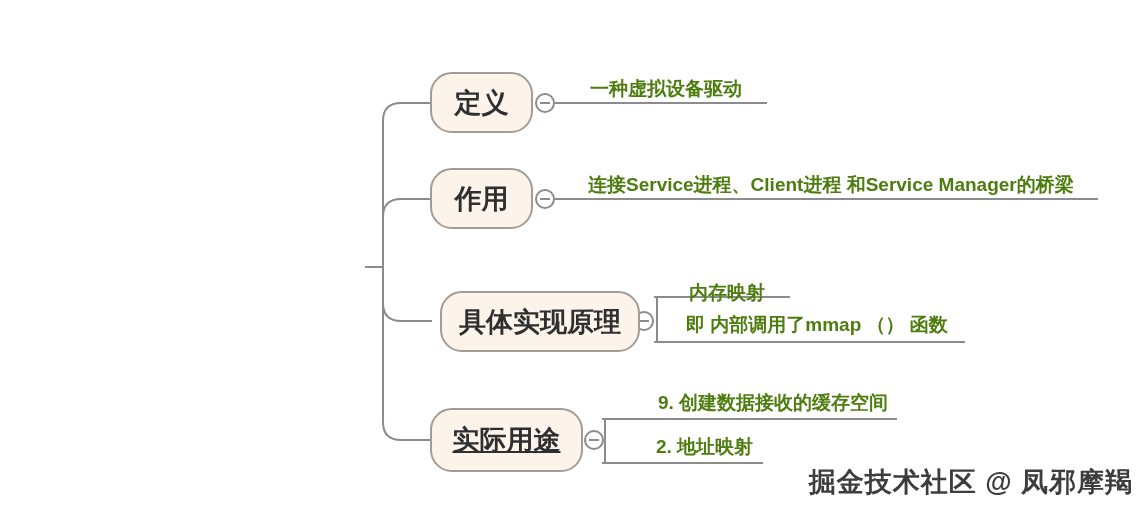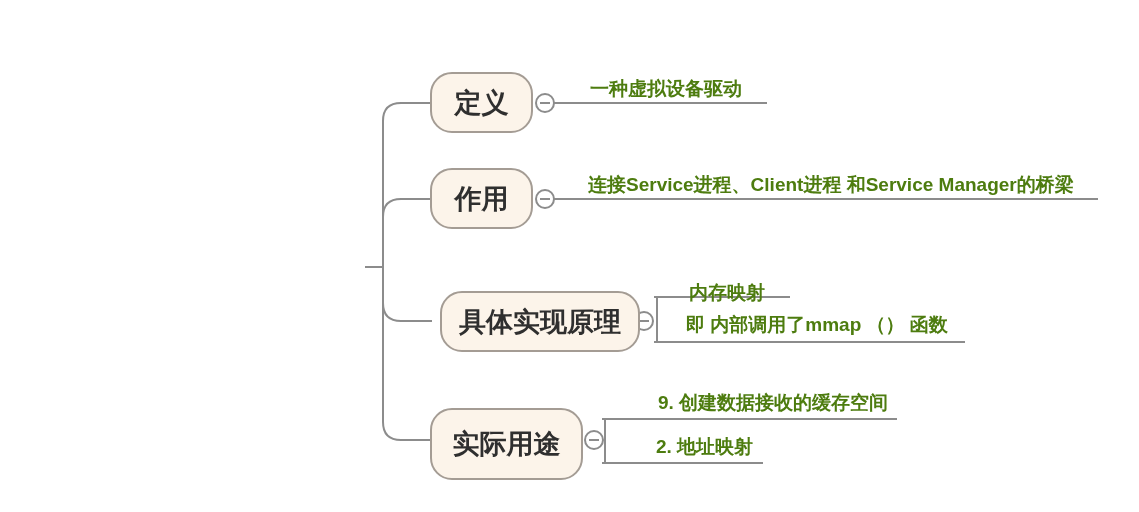--- a/index.html
+++ b/index.html
@@ -27,21 +27,21 @@
     background:#cfe1f8;border:3px solid #5b82ae;border-radius:22px;
     font-size:34px;color:#3a3a3a;
   }
   .branch{
     background:#fcf4ea;border:2px solid #a49c94;border-radius:22px;
     font-size:27px;color:#2f2f2f;
   }
   .b1{left:430px;top:72px;width:103px;height:61px;}
   .b2{left:430px;top:168px;width:103px;height:61px;}
   .b3{left:432px;top:291px;width:200px;height:61px;margin-left:8px;}
-  .b4{left:430px;top:408px;width:153px;height:72px;}
+  .b4{left:430px;top:408px;width:153px;height:64px;text-decoration:underline;}
 
   .leaf{
     position:absolute;
     font-weight:bold;font-size:19px;color:#4d7c0f;
     white-space:nowrap;
   }
   .l1{left:590px;top:76px;}
   .l2{left:588px;top:172px;}
   .l3a{left:689px;top:280px;}
   .l3b{left:686px;top:312px;}
@@ -101,14 +101,15 @@
   <div class="node branch b3">具体实现原理</div>
   <div class="node branch b4">实际用途</div>
 
   <div class="leaf l1">一种虚拟设备驱动</div>
   <div class="leaf l2">连接Service进程、Client进程 和Service Manager的桥梁</div>
   <div class="leaf l3a">内存映射</div>
   <div class="leaf l3b">即 内部调用了mmap （） 函数</div>
   <div class="leaf l4a">9. 创建数据接收的缓存空间</div>
   <div class="leaf l4b">2. 地址映射</div>
 
+  <div class="watermark">掘金技术社区 @ 凤邪摩羯</div>
 
 </div>
 
 </body></html>

